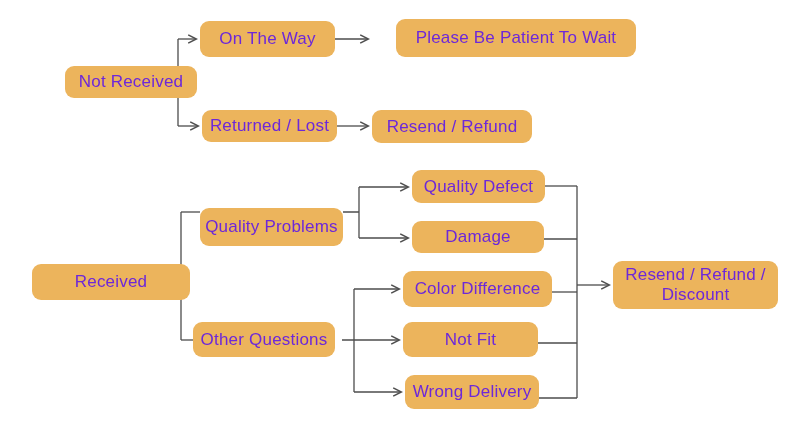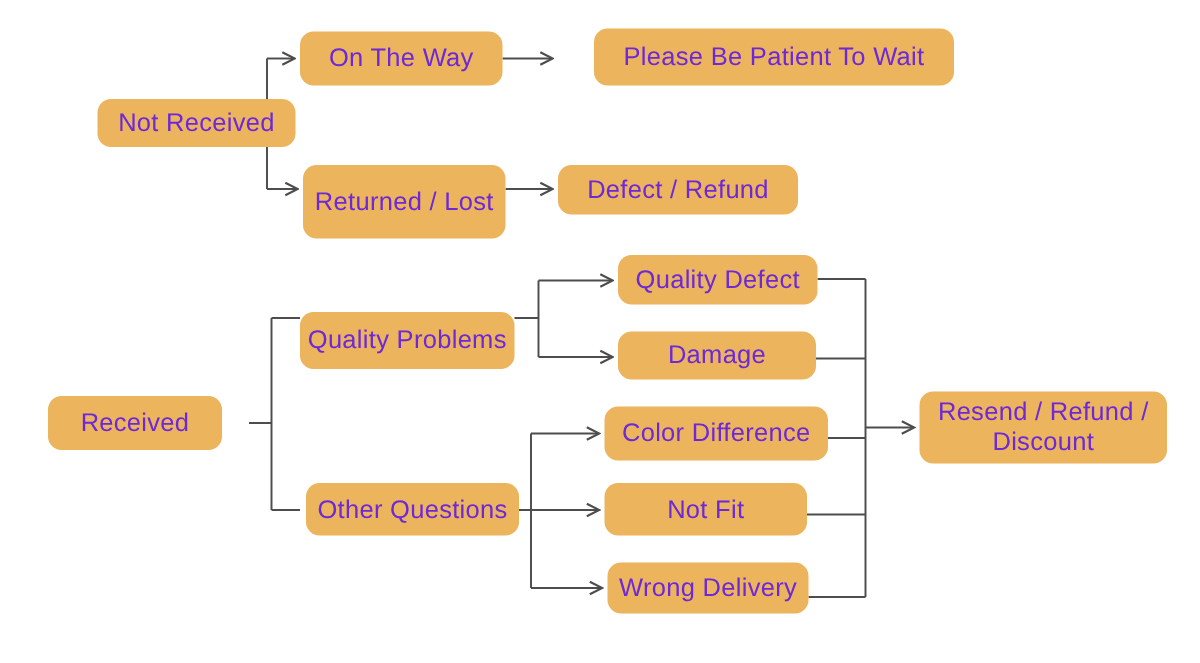--- a/index.html
+++ b/index.html
@@ -84,29 +84,29 @@
       <path d="M577,285 H609" marker-end="url(#arrow)"></path>
     </g>
   </svg>
 
   <div class="node" style="left:33px;  top:66px;  width:132px; height:26px;margin-left:32px;">Not Received</div>
 
   <div class="node" style="left:200px; top:21px;  width:135px; height:36px;">On The Way</div>
 
   <div class="node" style="left:372px; top:19px;  width:240px; height:38px;margin-left:24px;">Please Be Patient To Wait</div>
 
-  <div class="node" style="left:202px; top:110px; width:135px; height:49px;">Returned / Lost</div>
+  <div class="node" style="left:202px; top:110px; width:135px; height:32px;">Returned / Lost</div>
 
-  <div class="node" style="left:372px; top:110px; width:160px; height:33px;">Defect / Refund</div>
+  <div class="node" style="left:372px; top:110px; width:160px; height:33px;">Resend / Refund</div>
 
-  <div class="node" style="left:32px;  top:264px; width:116px; height:36px;">Received</div>
+  <div class="node" style="left:32px;  top:264px; width:158px; height:36px;">Received</div>
 
   <div class="node" style="left:200px; top:208px; width:143px; height:38px;">Quality Problems</div>
 
-  <div class="node" style="left:204px; top:322px; width:142px; height:35px;">Other Questions</div>
+  <div class="node" style="left:193px; top:322px; width:142px; height:35px;">Other Questions</div>
 
   <div class="node" style="left:412px; top:170px; width:133px; height:33px;">Quality Defect</div>
 
   <div class="node" style="left:412px; top:221px; width:132px; height:28px;text-align:right;">Damage</div>
 
   <div class="node" style="left:403px; top:271px; width:149px; height:36px;">Color Difference</div>
 
   <div class="node" style="left:403px; top:322px; width:135px; height:35px;">Not Fit</div>
 
   <div class="node" style="left:405px; top:375px; width:134px; height:34px;">Wrong Delivery</div>

